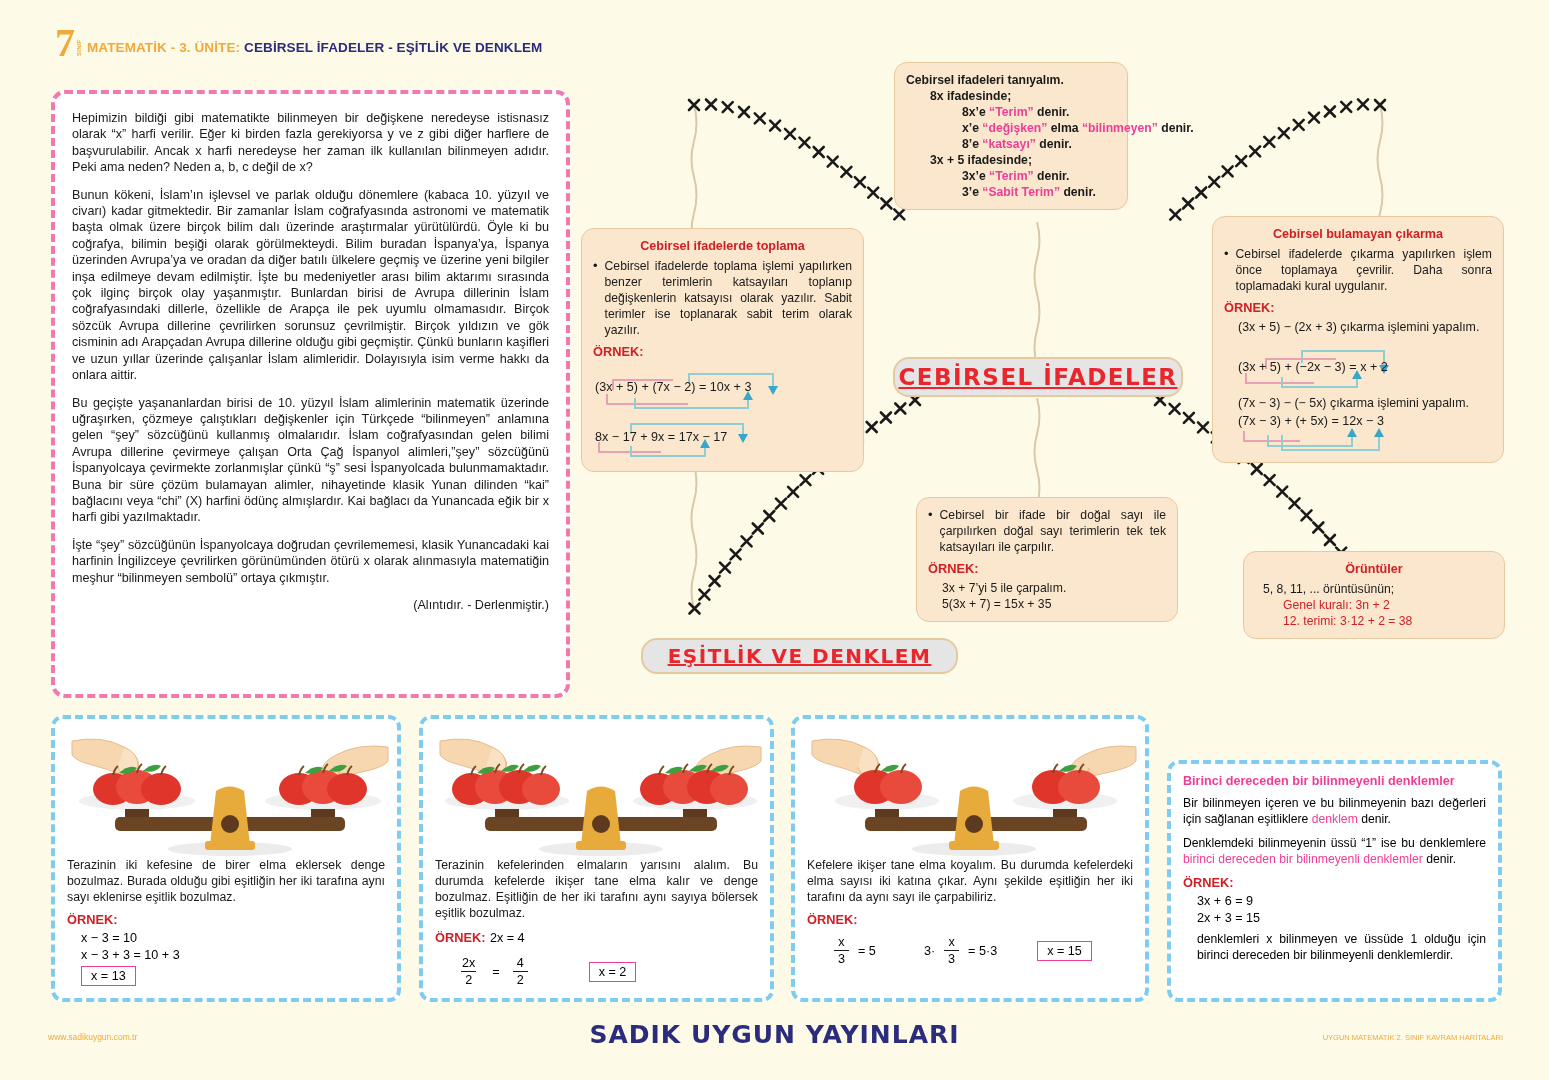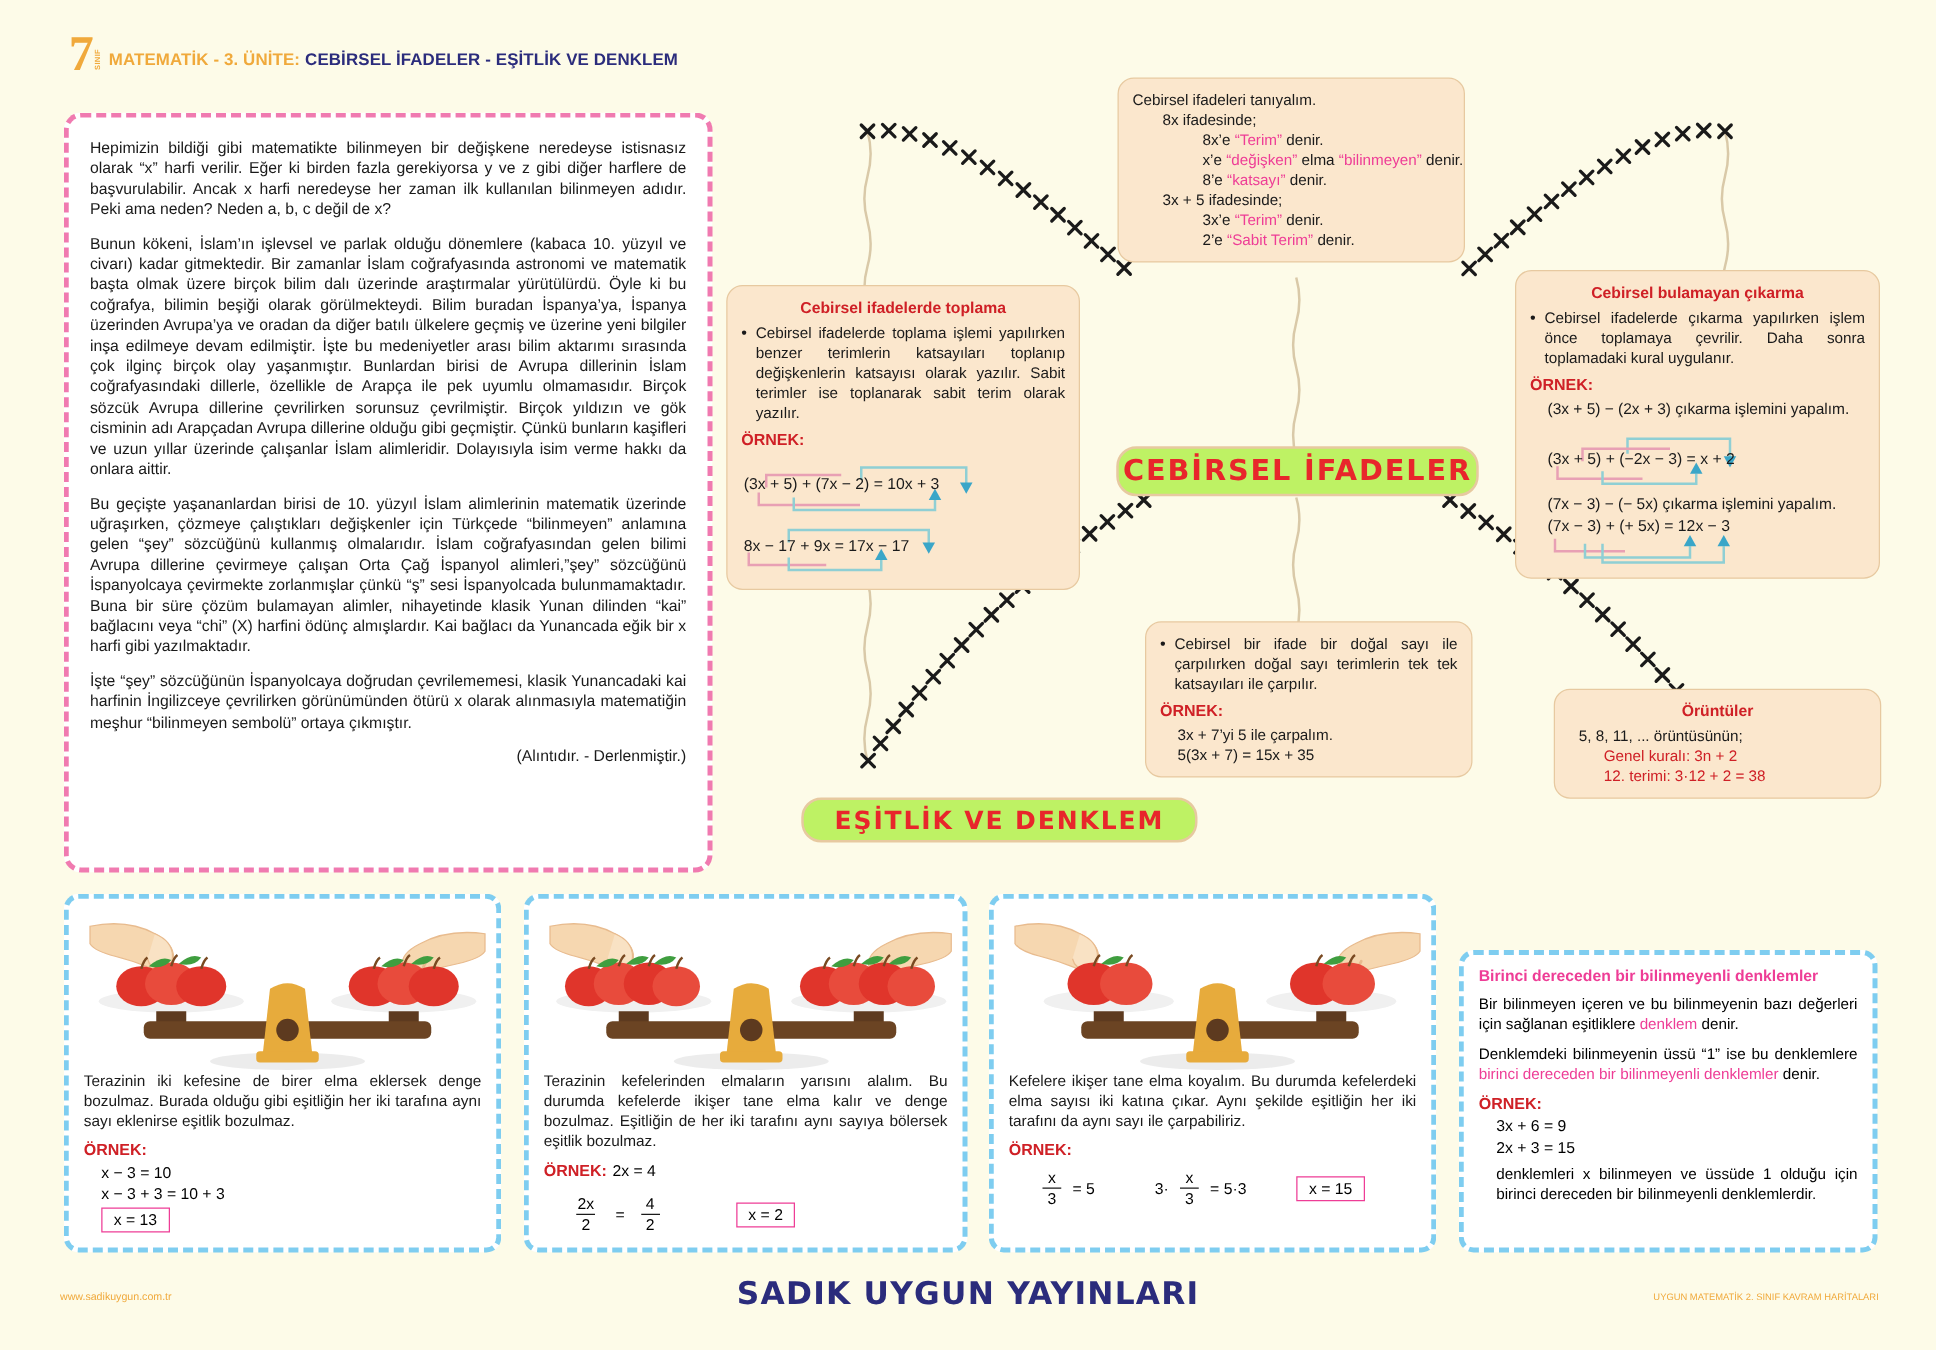--- a/index.html
+++ b/index.html
@@ -42,38 +42,39 @@
     border-radius: 13px; padding: 9px 11px;
     font-size: 12.2px; line-height: 16px; color: #1a1a1a;
   }
   .cream .bx-title { text-align: center; color: #cf2026; font-weight: bold; font-size: 12.6px; margin-bottom: 4px; }
   .cream .ornek { color: #cf2026; font-weight: bold; font-size: 12.8px; margin: 6px 0 3px 0; }
   .bullet-row { display: flex; gap: 7px; }
   .bullet-row .dot { font-size: 13px; line-height: 15px; }
   .bullet-row .txt { text-align: justify; flex: 1; }
   .term { color: #ee3d96; }
 
-  #box-tanim { left: 894px; top: 62px; width: 278px; }
+  #box-tanim { left: 894px; top: 62px; width: 234px; font-weight: bold; }
   #box-tanim .ln { white-space: nowrap; }
   .ind1 { padding-left: 24px; }
   .ind2 { padding-left: 56px; }
 
   #box-toplama { left: 581px; top: 228px; width: 283px; }
   #box-cikarma { left: 1212px; top: 216px; width: 292px; }
   #box-carpma  { left: 916px; top: 497px; width: 262px; }
   #box-oruntu  { left: 1243px; top: 551px; width: 262px; text-align: center; }
   #box-oruntu .ol { text-align: left; padding-left: 8px; }
   #box-oruntu .hl { color: #cf2026; padding-left: 28px; }
 
   
   .pill {
-    position: absolute; background: #bef264; border: 2px solid #e7c9a0;
+    position: absolute; background: #e5e5e5; border: 2px solid #e7c9a0;
     border-radius: 16px; display: flex; align-items: center; justify-content: center;
     color: #e8262b; font-weight: bold; letter-spacing: 1.5px;
     font-family: "DejaVu Sans", sans-serif;
+    text-decoration: underline;
   }
   #pill-cebirsel { left: 893px; top: 357px; width: 290px; height: 40px; font-size: 23px; }
   #pill-esitlik  { left: 641px; top: 638px; width: 317px; height: 36px; font-size: 20px; }
 
   
   .connectors { position: absolute; left: 0; top: 0; width: 1549px; height: 1080px; pointer-events: none; }
 
   
   .bpanel {
     position: absolute; background: #ffffff; border: 4px dashed #7ecdf0;
@@ -226,21 +227,21 @@
   </div>
 
   <div class="cream" id="box-tanim">
     <div class="ln">Cebirsel ifadeleri tanıyalım.</div>
     <div class="ln ind1">8x ifadesinde;</div>
     <div class="ln ind2"><span>8x’e </span><span class="term">“Terim”</span><span> denir.</span></div>
     <div class="ln ind2"><span>x’e </span><span class="term">“değişken”</span><span> elma </span><span class="term">“bilinmeyen”</span><span> denir.</span></div>
     <div class="ln ind2"><span>8’e </span><span class="term">“katsayı”</span><span> denir.</span></div>
     <div class="ln ind1">3x + 5 ifadesinde;</div>
     <div class="ln ind2"><span>3x’e </span><span class="term">“Terim”</span><span> denir.</span></div>
-    <div class="ln ind2"><span>2’e </span><span class="term">“Sabit Terim”</span><span> denir.</span></div>
+    <div class="ln ind2"><span>3’e </span><span class="term">“Sabit Terim”</span><span> denir.</span></div>
   </div>
 
   <div class="cream" id="box-toplama">
     <div class="bx-title">Cebirsel ifadelerde toplama</div>
     <div class="bullet-row">
       <span class="dot">•</span>
       <span class="txt">Cebirsel ifadelerde toplama işlemi yapılırken benzer terimlerin katsayıları toplanıp değişkenlerin katsayısı olarak yazılır. Sabit terimler ise toplanarak sabit terim olarak yazılır.</span>
     </div>
     <div class="ornek">ÖRNEK:</div>
 

